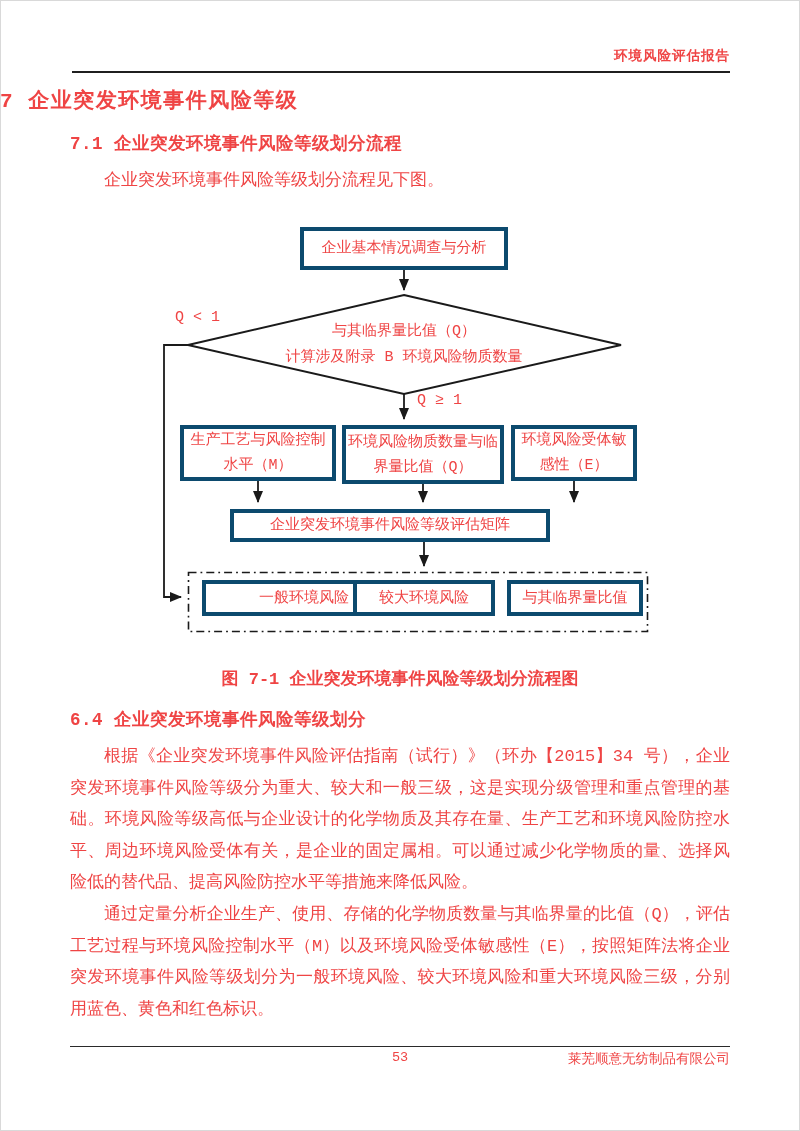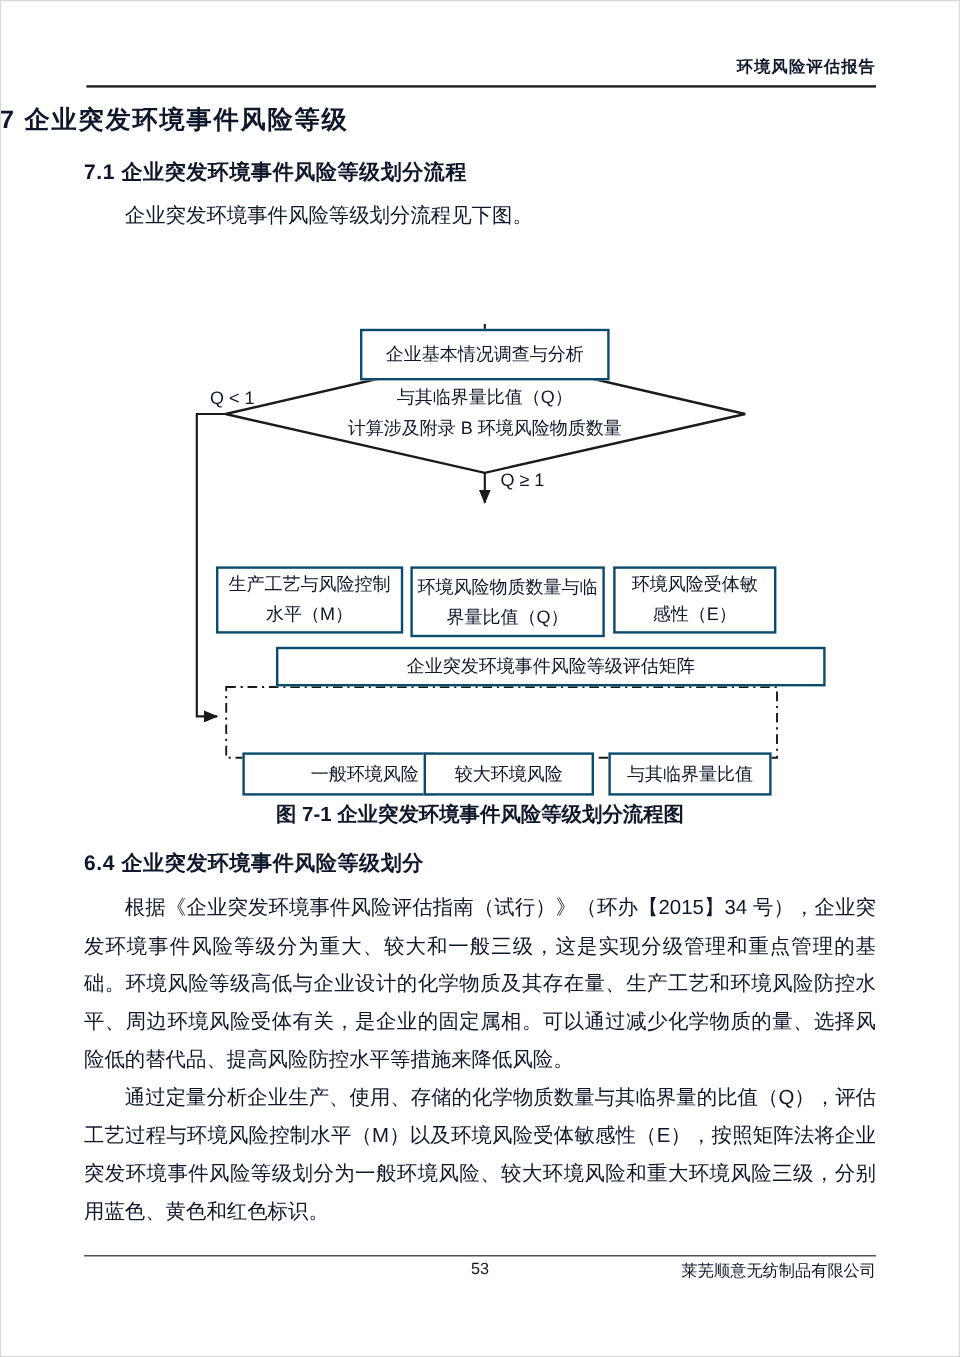--- a/index.html
+++ b/index.html
@@ -1,47 +1,47 @@
 <!DOCTYPE html>
 <html lang="zh"><head>
 <meta charset="utf-8">
 <style>
   html,body{margin:0;padding:0;background:#ffffff;}
   .page{
     position:relative;width:800px;height:1131px;background:#ffffff;
-    font-family:Liberation Sans, sans-serif;color:#0f172a;
+    font-family:Liberation Mono, monospace;color:#ef4444;
     box-shadow:inset 0 0 0 1px #d9d9d9;overflow:hidden;
   }
   
   .header-title{position:absolute;top:47px;right:70px;font-size:13.5px;font-weight:bold;letter-spacing:1px;}
   .header-rule{position:absolute;top:71px;left:72px;right:70px;height:2px;background:#1f1f1f;}
   
   .doc-title{position:absolute;top:86px;left:0;width:100%;margin:0;font-size:21px;font-weight:bold;letter-spacing:1.5px;}
   .sec-heading{position:absolute;left:70px;margin:0;font-size:17.5px;font-weight:bold;letter-spacing:.5px;}
   .h71{top:131px;}
   .h72{top:707px;}
   .intro{position:absolute;left:70px;top:168px;margin:0;font-size:17px;text-indent:2em;}
   
   .flow{position:absolute;left:155px;top:220px;width:510px;height:420px;font-size:15px;}
   .flow svg{position:absolute;left:0;top:0;}
-  .node{position:absolute;box-sizing:border-box;border:2px solid #0c4a6e;background:#fff;
+  .node{position:absolute;box-sizing:border-box;border:4px solid #0c4a6e;background:#fff;
         display:flex;flex-direction:column;align-items:center;justify-content:center;
-        text-align:right;line-height:25px;margin-top:47px;}
+        text-align:right;line-height:25px;}
   .n-start{left:145px;top:7px;width:208px;height:43px;}
   .n-m{left:25px;top:205px;width:156px;height:56px;}
   .n-q{left:187px;top:205px;width:162px;height:59px;}
-  .n-e{left:356px;top:205px;width:136px;height:56px;}
-  .n-matrix{left:75px;top:272px;width:458px;height:33px;}
+  .n-e{left:356px;top:205px;width:126px;height:56px;}
+  .n-matrix{left:75px;top:289px;width:320px;height:33px;}
   .n-level{top:360px;height:36px;}
   .n-l1{left:47px;width:160px;padding-left:44px;}
   .n-l2{left:198px;width:142px;}
   .n-l3{left:352px;width:136px;}
   .diamond-text{position:absolute;left:70px;top:99px;width:358px;text-align:center;line-height:26px;}
   .branch-label{position:absolute;font-size:15px;}
-  .q-lt{left:20px;top:104px;}
+  .q-lt{left:20px;top:89px;}
   .q-ge{left:262px;top:172px;}
   
   .caption{position:absolute;top:667px;left:0;width:100%;text-align:center;font-size:17px;font-weight:bold;}
   .body-text{position:absolute;left:70px;right:70px;top:741px;}
   .body-text p{margin:0;font-size:17px;line-height:31.6px;text-indent:2em;text-align:justify;}
   
   .footer-rule{position:absolute;top:1046px;left:70px;right:70px;height:1px;background:#2a2a2a;}
   .footer-page{position:absolute;top:1050px;left:0;width:100%;text-align:center;font-size:13.5px;}
   .footer-company{position:absolute;top:1050px;right:70px;font-size:13.5px;}
 </style>

